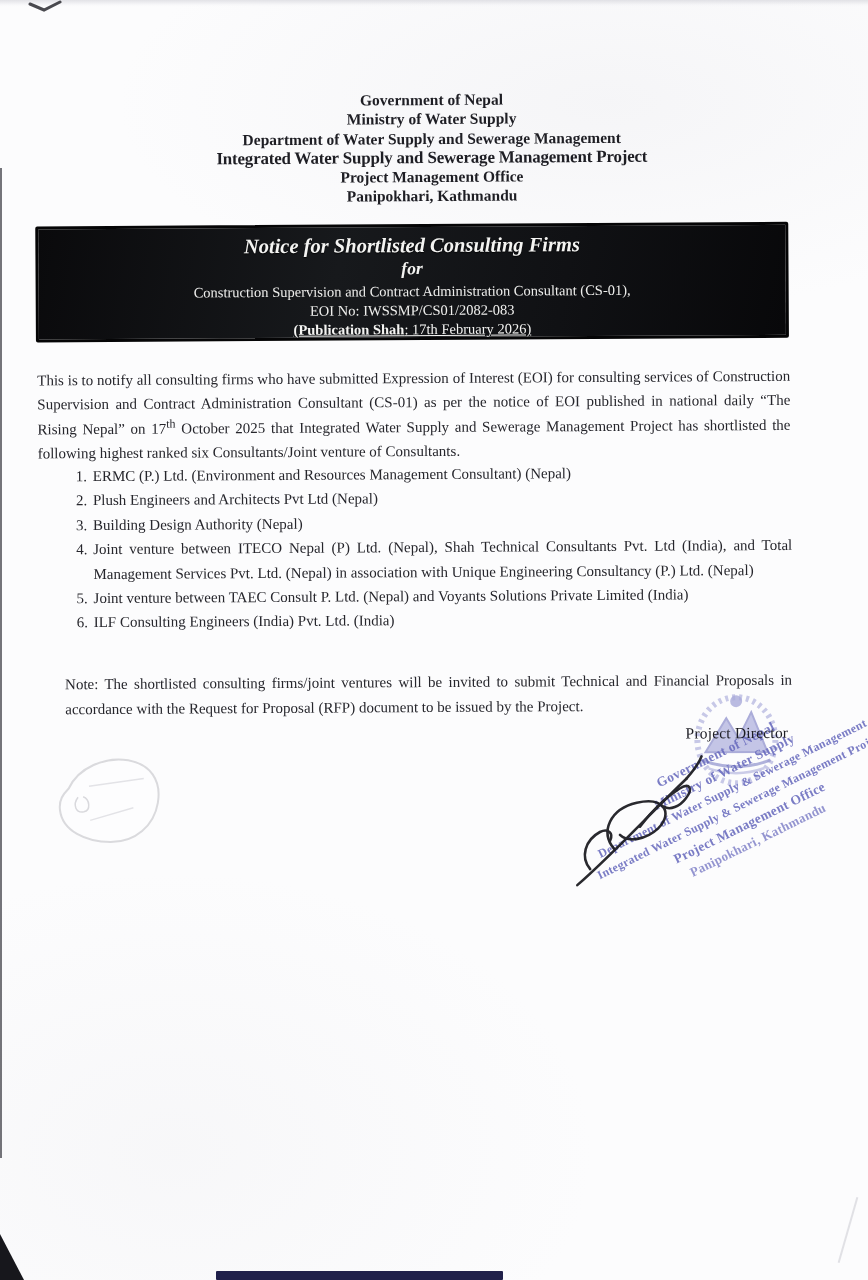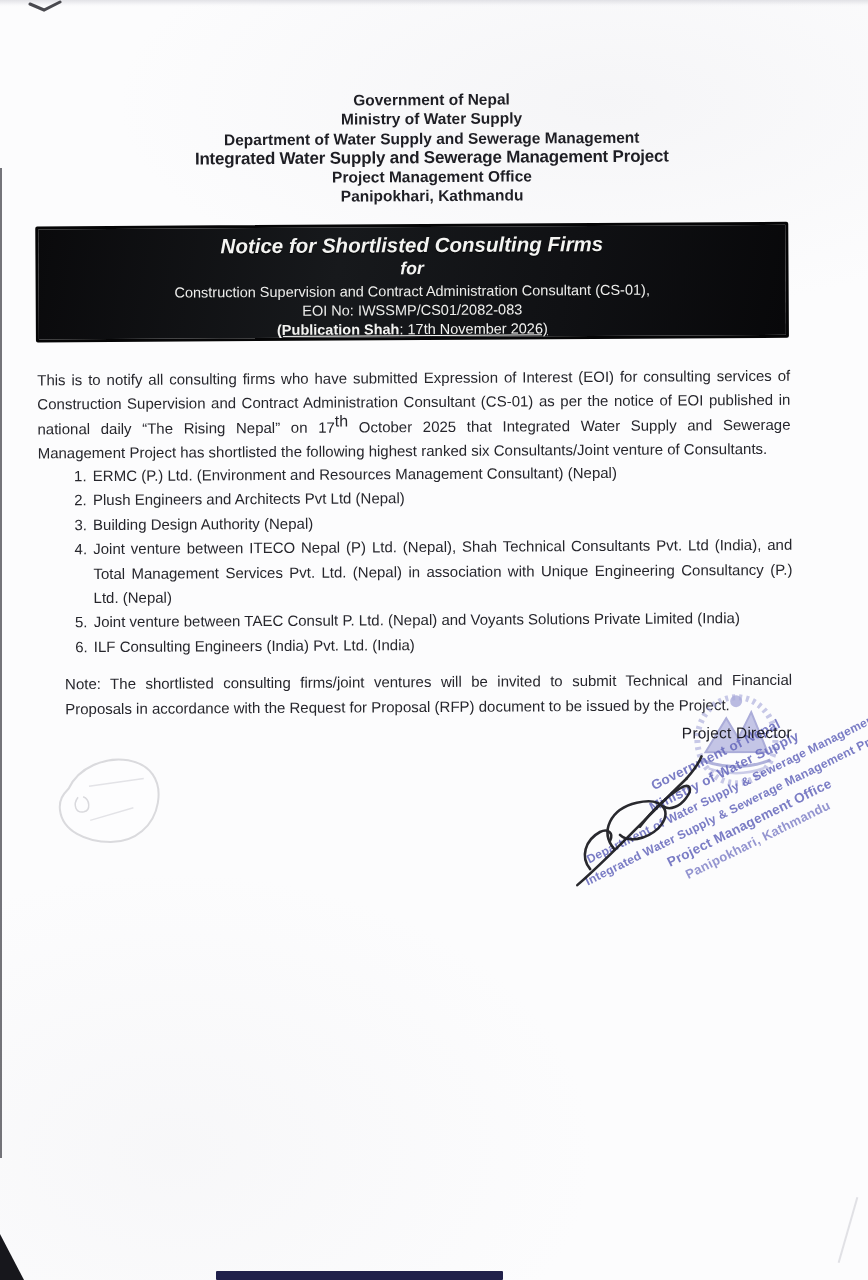--- a/index.html
+++ b/index.html
@@ -2,21 +2,21 @@
 <html><head>
 <meta charset="utf-8">
 <style>
   html,body{margin:0;padding:0;background:#ffffff;}
   .page{
     position:relative; width:868px; height:1280px; overflow:hidden;
     background:
       radial-gradient(ellipse 700px 300px at 70% 8%, rgba(225,225,230,0.25), transparent 70%),
       radial-gradient(ellipse 600px 400px at 20% 90%, rgba(228,228,232,0.2), transparent 70%),
       #fcfcfd;
-    font-family:Liberation Sans, sans-serif;
+    font-family:Liberation Serif, serif;
     color:#26262c;
   }
   .top-edge{position:absolute;left:0;top:0;width:868px;height:7px;
     background:linear-gradient(180deg, rgba(205,205,212,0.55), rgba(235,235,240,0.2) 70%, transparent);}
   .content{position:absolute;left:0;top:0;width:868px;height:1280px;transform:rotate(-0.35deg);transform-origin:50% 40%;}
 
   
   .header{position:absolute;left:0;top:90px;width:868px;text-align:center;font-weight:bold;color:#1e1e24;}
   .header div{line-height:19.3px;}
   .h-small{font-size:15.5px;}
@@ -28,21 +28,21 @@
     border:3px solid #050506;border-radius:2px;text-align:center;color:#f4f4f2;padding-top:6px;}
   .banner .title{font-size:20.5px;font-weight:bold;font-style:italic;line-height:24px;text-shadow:0 1px 1px rgba(0,0,0,0.8);}
   .banner .for{font-size:17.5px;font-weight:bold;font-style:italic;line-height:22px;}
   .banner .sub{font-size:14.5px;line-height:19px;margin-top:3px;color:#eeeeec;}
   .banner .sub2{font-size:14.5px;line-height:19px;color:#eeeeec;}
   .banner .pub{font-size:14.5px;line-height:19px;text-decoration:underline;}
   .banner .pub b{font-weight:bold;}
 
   
   .intro{position:absolute;left:38px;top:351px;width:753px;font-size:15px;line-height:24.3px;text-align:justify;}
-  .intro sup{font-size:16px;vertical-align:super;line-height:0;}
+  .intro sup{font-size:12px;vertical-align:super;line-height:0;}
 
   
   .shortlist{position:absolute;left:64px;top:462px;width:728px;}
   .shortlist ol{margin:0;padding-left:27px;}
   .shortlist li{font-size:15px;line-height:24.4px;text-align:justify;padding-left:2px;}
 
   
   .note{position:absolute;left:64px;top:655px;width:727px;font-size:15px;line-height:24.5px;text-align:justify;}
 
   
@@ -78,21 +78,21 @@
       <div class="h-big">Integrated Water Supply and Sewerage Management Project</div>
       <div class="h-small">Project Management Office</div>
       <div class="h-small">Panipokhari, Kathmandu</div>
     </div>
 
     <div class="banner">
       <div class="title">Notice for Shortlisted Consulting Firms</div>
       <div class="for">for</div>
       <div class="sub">Construction Supervision and Contract Administration Consultant (CS-01),</div>
       <div class="sub2">EOI No: IWSSMP/CS01/2082-083</div>
-      <div class="pub"><b>(Publication Shah</b><span>: 17th November 2026)</span></div>
+      <div class="pub"><b>(Publication Shah</b><span>: 17th February 2026)</span></div>
     </div>
 
     <p class="intro"><span>This is to notify all consulting firms who have submitted Expression of Interest (EOI) for consulting services of Construction Supervision and Contract Administration Consultant (CS-01) as per the notice of EOI published in national daily “The Rising Nepal” on 17</span><sup>th</sup><span> October 2025 that Integrated Water Supply and Sewerage Management Project has shortlisted the following highest ranked six Consultants/Joint venture of Consultants.</span></p>
 
     <div class="shortlist">
       <ol>
         <li>ERMC (P.) Ltd. (Environment and Resources Management Consultant) (Nepal)</li>
         <li>Plush Engineers and Architects Pvt Ltd (Nepal)</li>
         <li>Building Design Authority (Nepal)</li>
         <li>Joint venture between ITECO Nepal (P) Ltd. (Nepal), Shah Technical Consultants Pvt. Ltd (India), and Total Management Services Pvt. Ltd. (Nepal) in association with Unique Engineering Consultancy (P.) Ltd. (Nepal)</li>

